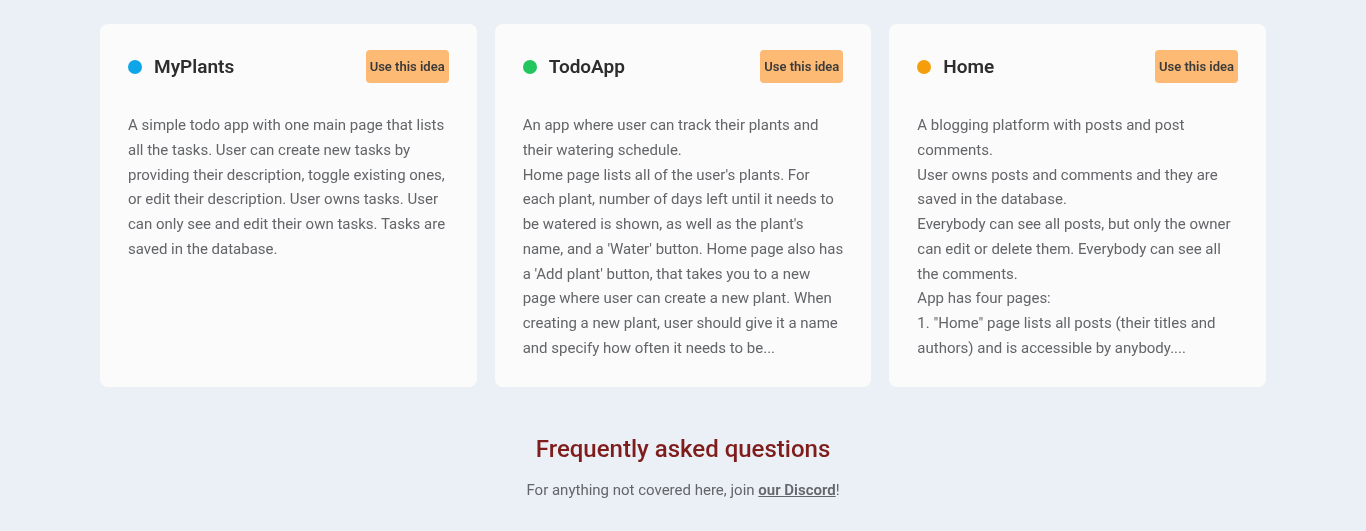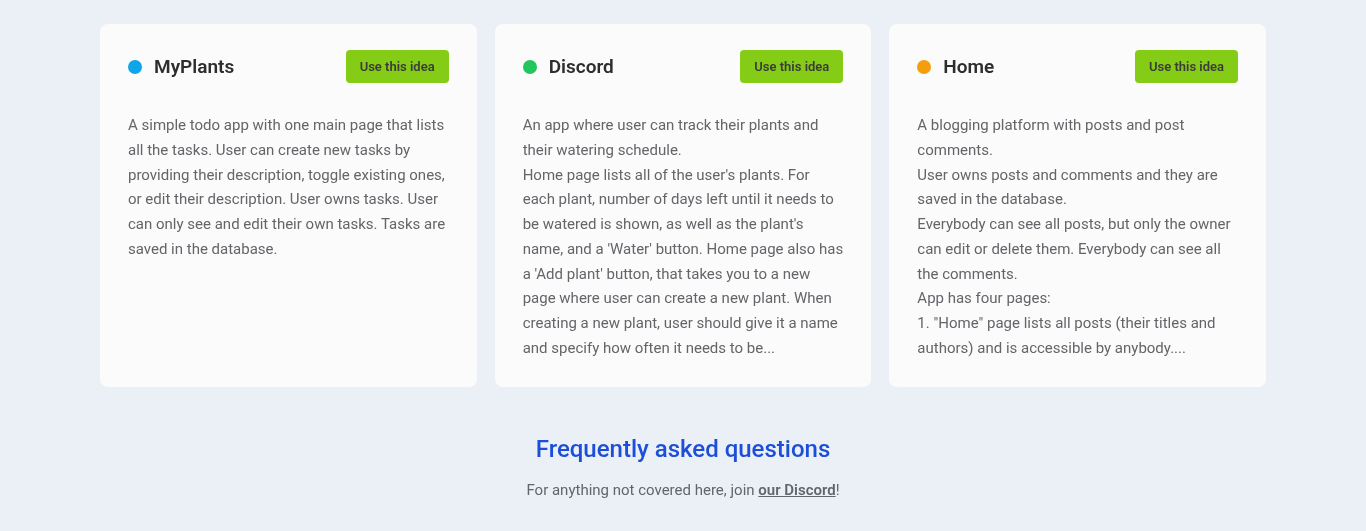--- a/index.html
+++ b/index.html
@@ -50,24 +50,24 @@
     }
     .dot-blue { background: #0ea5e9; }
     .dot-green { background: #22c55e; }
     .dot-orange { background: #f59e0b; }
     .card-title {
       font-size: 19px;
       font-weight: 600;
       color: #2d2d2d;
     }
     .use-btn {
-      background: #84cc16;
+      background: #fdba74;
       border: none;
       border-radius: 4px;
-      padding: 9px 14px;
+      padding: 9px 4px;
       font-size: 13px;
       font-weight: 600;
       color: #3b3b3b;
       cursor: pointer;
       font-family: inherit;
     }
     .card-desc {
       font-size: 15px;
       line-height: 1.65;
       color: #636569;
@@ -75,21 +75,21 @@
       max-height: 250px;
       overflow: hidden;
       margin-top: 30px;
     }
     .faq-section {
       text-align: center;
     }
     .faq-title {
       font-size: 24px;
       font-weight: 500;
-      color: #1d4ed8;
+      color: #7f1d1d;
       margin-bottom: 18px;
     }
     .faq-sub {
       font-size: 15px;
       color: #636569;
     }
     .faq-link {
       color: #636569;
       font-weight: 600;
       text-decoration: underline;
@@ -111,21 +111,21 @@
         </div>
         <button class="use-btn">Use this idea</button>
       </div>
       <div class="card-desc">A simple todo app with one main page that lists all the tasks. User can create new tasks by providing their description, toggle existing ones, or edit their description. User owns tasks. User can only see and edit their own tasks. Tasks are saved in the database.</div>
     </div>
 
     <div class="card">
       <div class="card-header">
         <div class="card-title-wrap">
           <span class="dot dot-green"></span>
-          <span class="card-title">Discord</span>
+          <span class="card-title">TodoApp</span>
         </div>
         <button class="use-btn">Use this idea</button>
       </div>
       <div class="card-desc">An app where user can track their plants and their watering schedule.
 Home page lists all of the user's plants. For each plant, number of days left until it needs to be watered is shown, as well as the plant's name, and a 'Water' button. Home page also has a 'Add plant' button, that takes you to a new page where user can create a new plant. When creating a new plant, user should give it a name and specify how often it needs to be...</div>
     </div>
 
     <div class="card">
       <div class="card-header">
         <div class="card-title-wrap">

